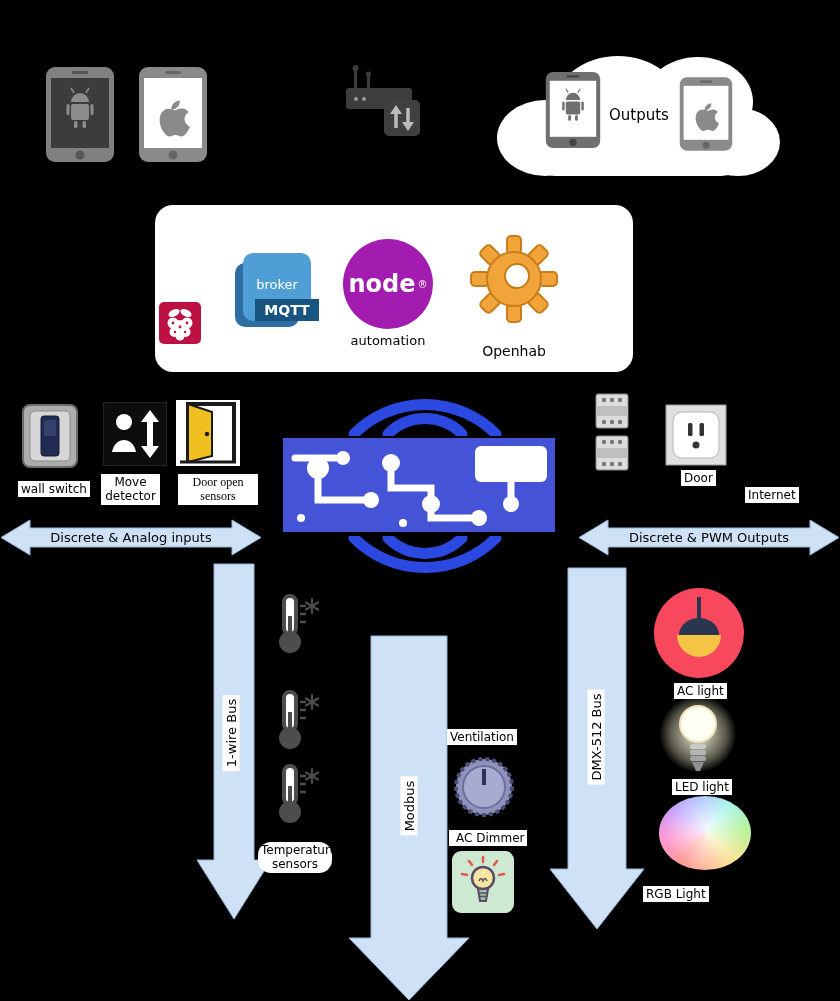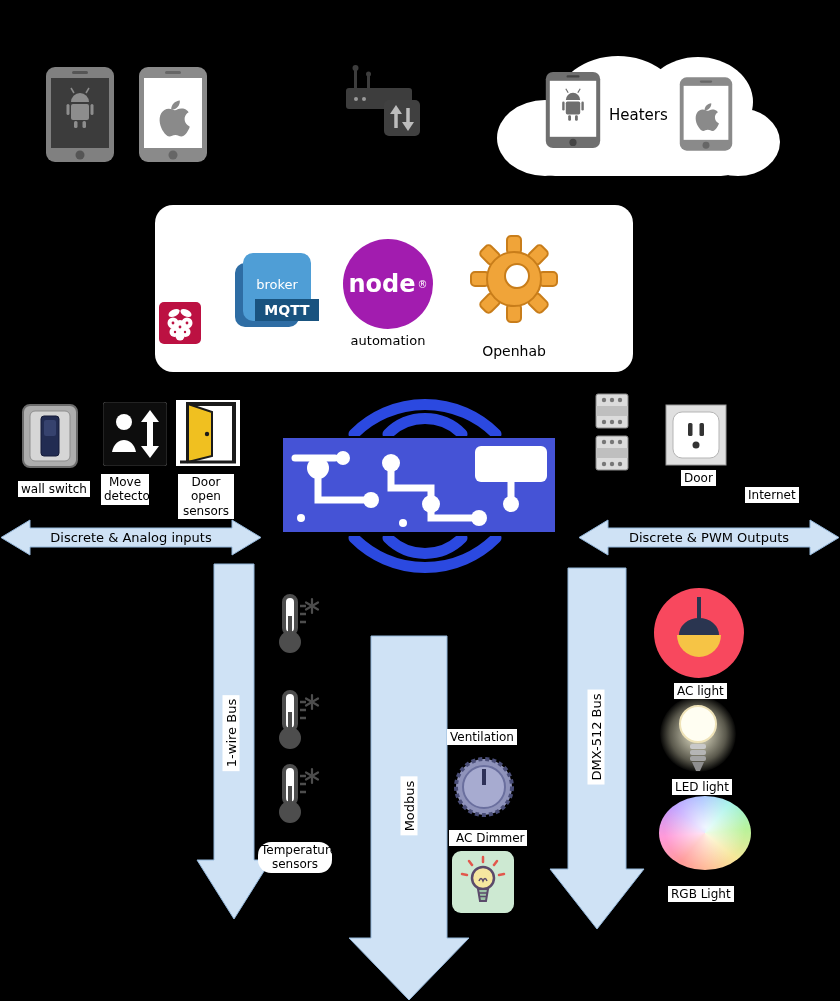--- a/index.html
+++ b/index.html
@@ -108,21 +108,21 @@
           <rect x="21.5" y="38" width="3" height="11" rx="1.5"></rect>
           <rect x="45.5" y="38" width="3" height="11" rx="1.5"></rect>
           <rect x="29" y="55" width="3.5" height="7" rx="1.5"></rect>
           <rect x="37.5" y="55" width="3.5" height="7" rx="1.5"></rect>
         </g>
         <line x1="29" y1="27" x2="26" y2="22" stroke="#6f6f6f" stroke-width="1.5"></line>
         <line x1="41" y1="27" x2="44" y2="22" stroke="#6f6f6f" stroke-width="1.5"></line>
         <circle cx="35" cy="89" r="4.5" fill="#444"></circle>
       </svg>
     </div>
-    <div class="cloud-label" style="left:126px; top:64px;">Heaters</div>
+    <div class="cloud-label" style="left:126px; top:64px;">Outputs</div>
     <div class="abs" style="left:196px; top:28px;">
       <svg width="54" height="88" viewBox="0 0 70 97">
         <rect x="1" y="1" width="68" height="95" rx="9" fill="#8a8a8a"></rect>
         <rect x="27" y="5" width="16" height="3" rx="1.5" fill="#666"></rect>
         <rect x="6" y="12" width="58" height="70" fill="#fff"></rect>
         <g fill="#8a8a8a">
           <path d="M41.8,34.5c-2.2,0.1-4.8,1.3-6.3,3.1c-1.4,1.6-2.6,4-2.2,6.3c2.5,0.1,5-1.3,6.5-3.1C41.3,39.1,42.1,36.7,41.8,34.5z"></path>
           <path d="M46.6,53.1c-0.1-4.6,3.8-6.8,4-6.9c-2.2-3.2-5.5-3.6-6.7-3.6c-2.8-0.3-5.6,1.7-7,1.7c-1.5,0-3.7-1.6-6.1-1.6c-3.1,0.1-6,1.8-7.6,4.6c-3.3,5.7-0.9,14,2.3,18.5c1.5,2.2,3.4,4.7,5.8,4.6c2.3-0.1,3.3-1.5,6.1-1.5c2.8,0,3.6,1.5,6.1,1.5c2.5,0,4.1-2.3,5.7-4.5c1.8-2.6,2.5-5.1,2.6-5.2C51.6,60.4,46.7,58.6,46.6,53.1z"></path>
         </g>
         <circle cx="35" cy="89" r="4.5" fill="#666"></circle>
@@ -246,32 +246,32 @@
   <div class="abs" style="left:103px; top:402px;">
     <svg width="64" height="64" viewBox="0 0 64 64">
       <rect width="64" height="64" rx="3" fill="#0d0d0d" stroke="#3a3a3a"></rect>
       <circle cx="21" cy="20" r="8" fill="#fff"></circle>
       <path d="M9,50 C12,34 30,34 33,50 Z" fill="#fff"></path>
       <polygon points="47,8 56,20 38,20" fill="#fff"></polygon>
       <rect x="44" y="20" width="6" height="24" fill="#fff"></rect>
       <polygon points="47,56 56,44 38,44" fill="#fff"></polygon>
     </svg>
   </div>
-  <div class="chip" style="left:101px; top:474px; width:48px;">Move detector</div>
+  <div class="chip" style="left:101px; top:474px; width:59px;">Move detector</div>
 
   <div class="abs" style="left:176px; top:400px;">
     <svg width="64" height="66" viewBox="0 0 64 66">
       <rect width="64" height="66" fill="#fff"></rect>
       <path d="M12,62 V4 H58 V62" fill="none" stroke="#1a1a1a" stroke-width="4"></path>
       <polygon points="12,4 36,12 36,56 12,62" fill="#f0c020" stroke="#1a1a1a" stroke-width="2"></polygon>
       <circle cx="31" cy="34" r="2.2" fill="#1a1a1a"></circle>
       <line x1="4" y1="62" x2="60" y2="62" stroke="#1a1a1a" stroke-width="3"></line>
     </svg>
   </div>
-  <div class="chip" style="left:178px; top:474px; width:56px;">Door open sensors</div>
+  <div class="chip" style="left:178px; top:474px; width:80px;font-family:Liberation Serif, serif;">Door open sensors</div>
 
   <div class="arrow-wrap" style="left:0px; top:519px; width:262px; height:37px;">
     <svg width="262" height="37" viewBox="0 0 262 37">
       <polygon points="1,18.5 30,1 30,9 232,9 232,1 261,18.5 232,36 232,28 30,28 30,36" fill="#cfe2f5" stroke="#93b6d9"></polygon>
     </svg>
     <div class="arrow-label">Discrete &amp; Analog inputs</div>
   </div>
 
   <div class="abs" style="left:595px; top:390px;">
     <svg width="34" height="42" viewBox="0 0 34 42">
@@ -439,15 +439,15 @@
       <circle cx="20" cy="22" r="18" fill="#fffef2" stroke="#efe3b8" stroke-width="2"></circle>
       <rect x="12" y="42" width="16" height="5" rx="2" fill="#c9c9c9"></rect>
       <rect x="12" y="48" width="16" height="5" rx="2" fill="#b5b5b5"></rect>
       <rect x="12" y="54" width="16" height="5" rx="2" fill="#a3a3a3"></rect>
       <path d="M14,60 L26,60 L22,69 L18,69 Z" fill="#8f8f8f"></path>
     </svg>
   </div>
   <div class="chip" style="left:672px; top:779px;">LED light</div>
 
   <div class="rgb-sphere" style="left:659px; top:796px;"></div>
-  <div class="chip" style="left:668px; top:886px;text-align:right;">RGB Light</div>
+  <div class="chip" style="left:643px; top:886px;text-align:right;">RGB Light</div>
 
 </div>
 
 </body></html>

